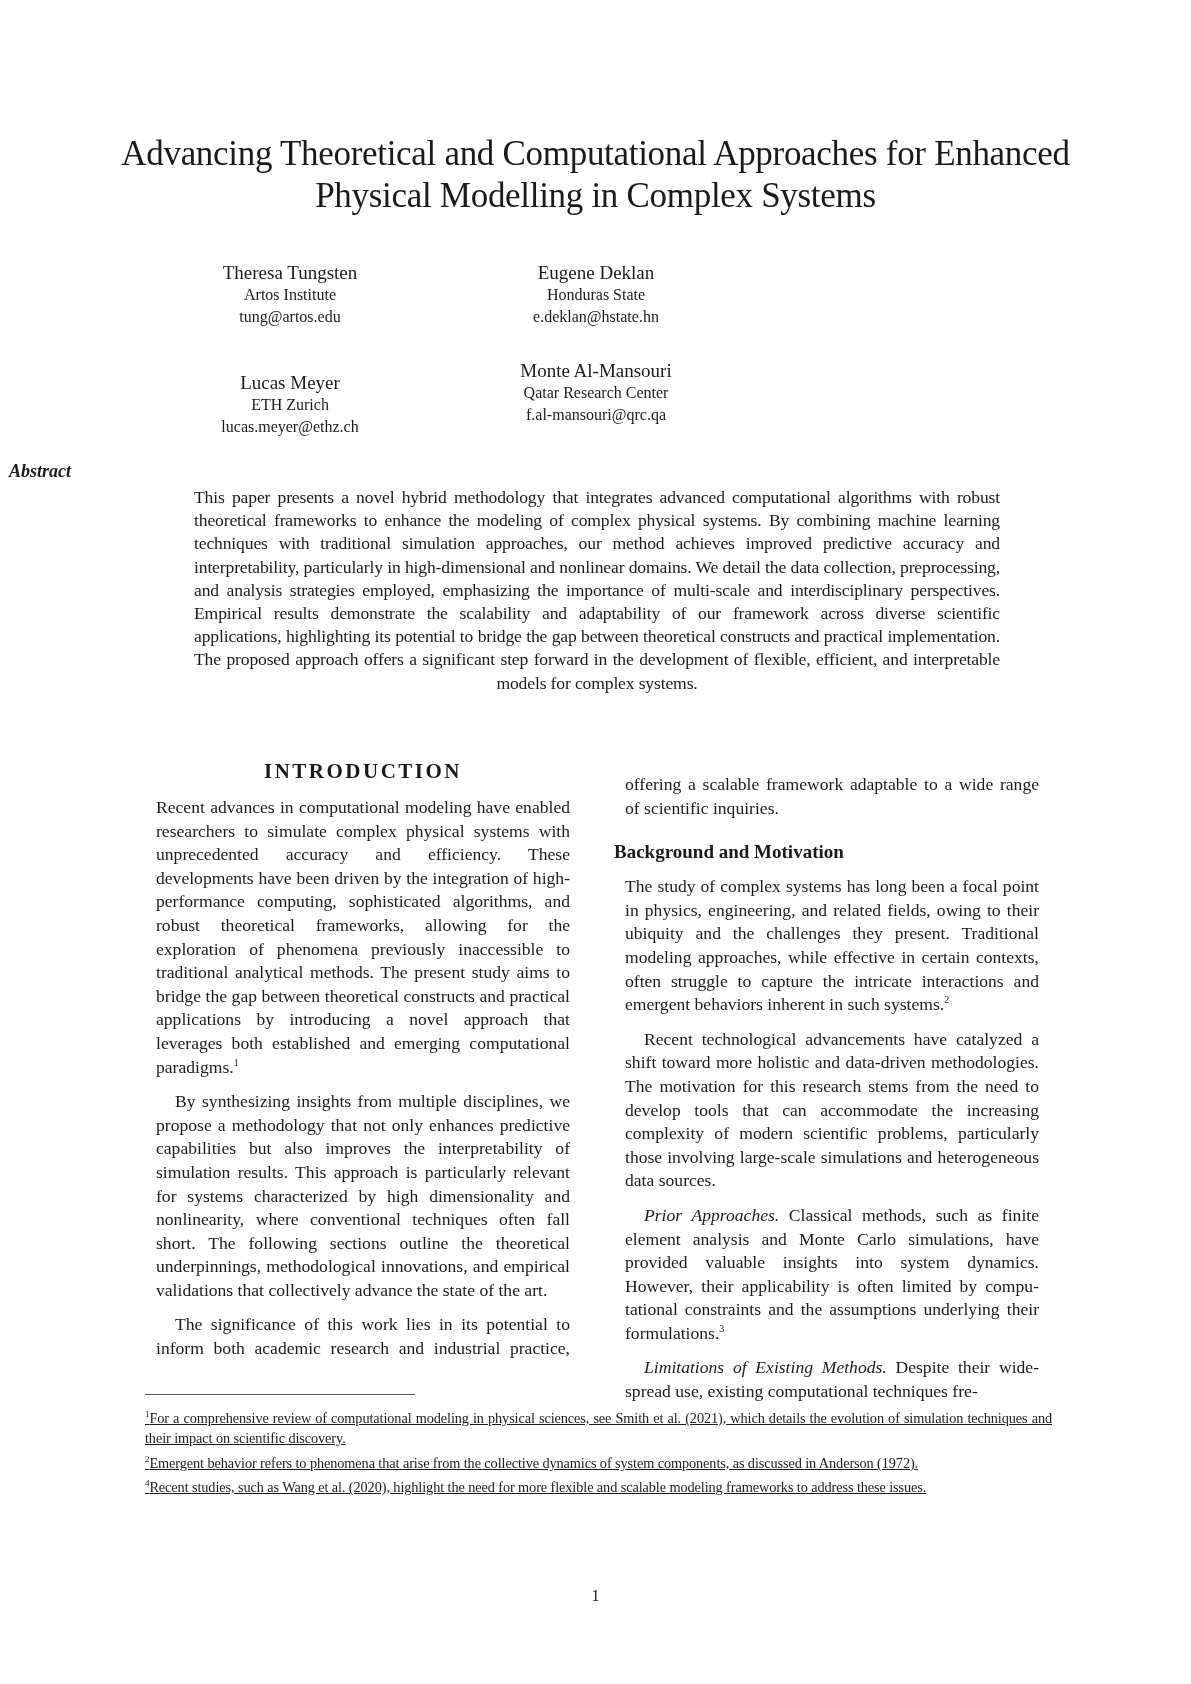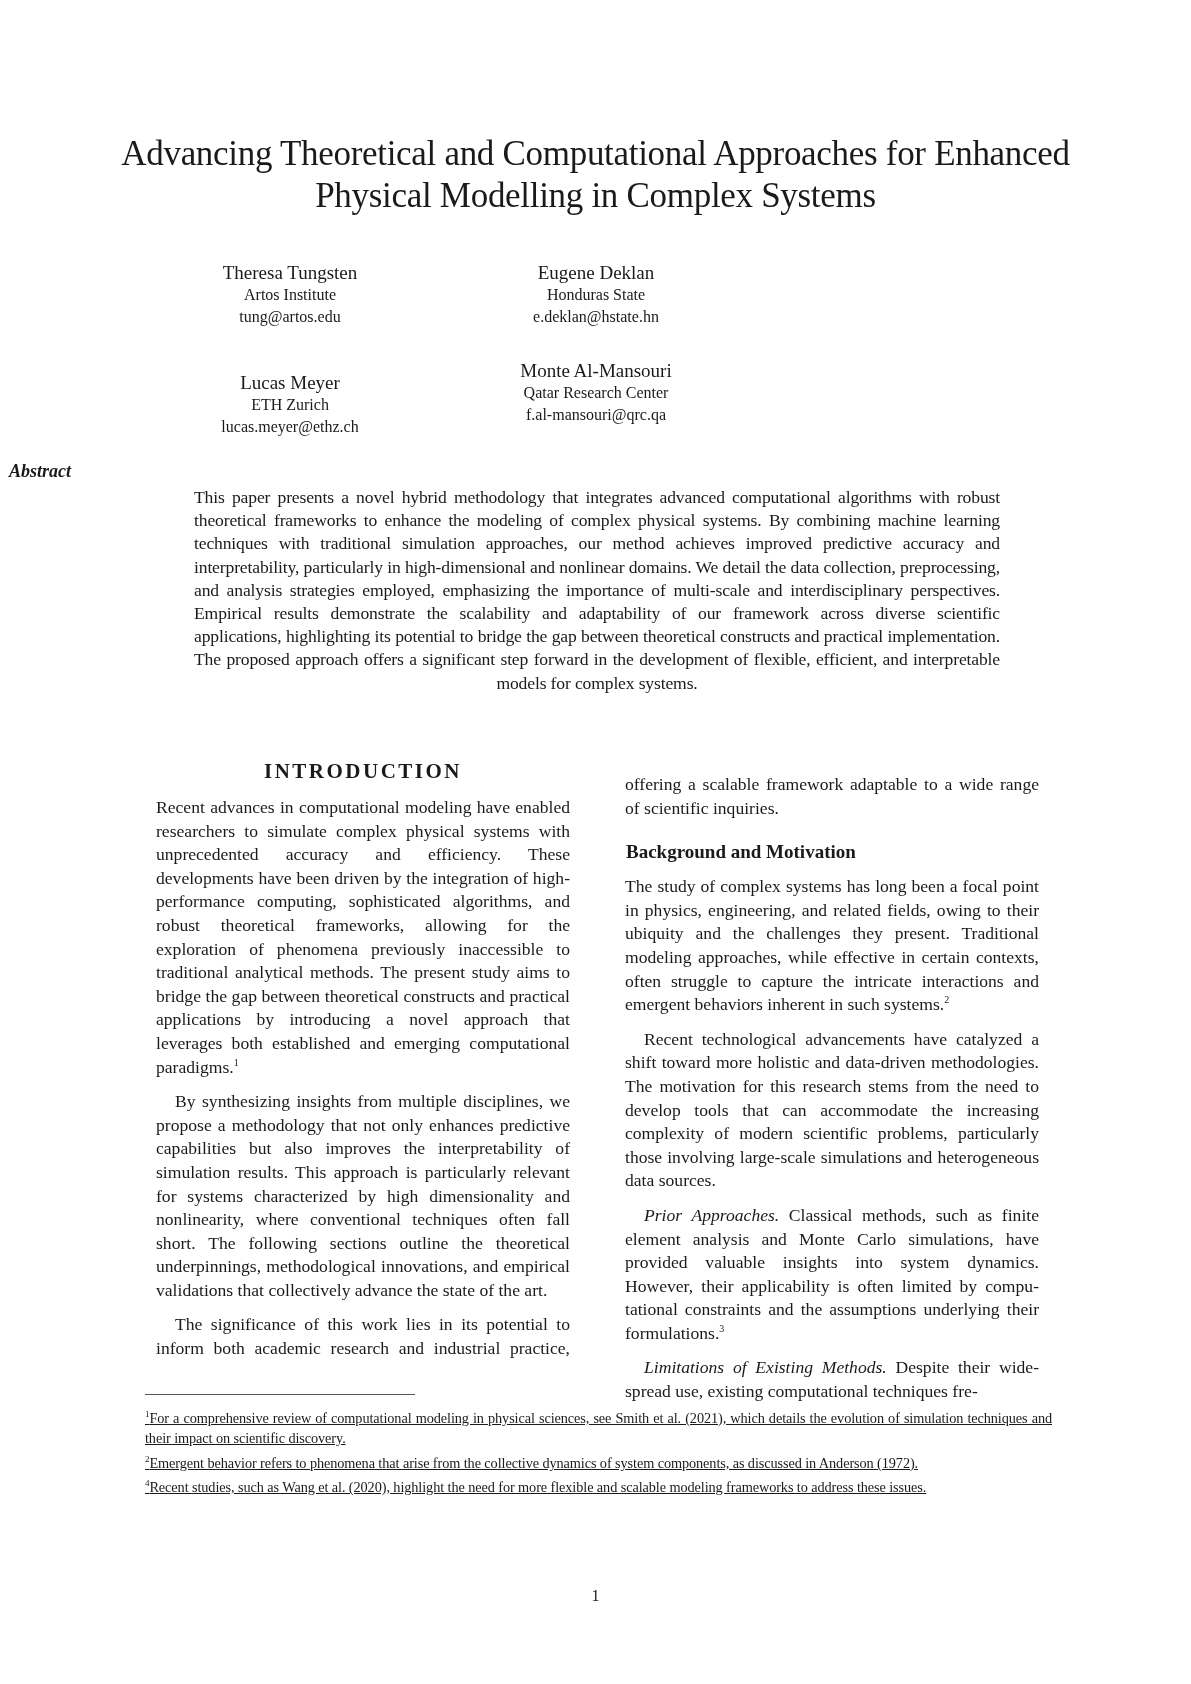--- a/index.html
+++ b/index.html
@@ -86,21 +86,21 @@
       text-align: center;
       font-size: 21px;
       letter-spacing: 2.5px;
       font-weight: bold;
       margin: 0 0 12px 0;
       line-height: 26px;
     }
     .subsection-head {
       font-size: 19px;
       font-weight: bold;
-      margin: 20px 0 4px 12px;
+      margin: 20px 0 4px 0;
       line-height: 24px;
     }
     .fn-marker {
       font-size: 10px;
       vertical-align: super;
       line-height: 0;
     }
     .italic { font-style: italic; }
     .footnote-rule {
       position: absolute;

